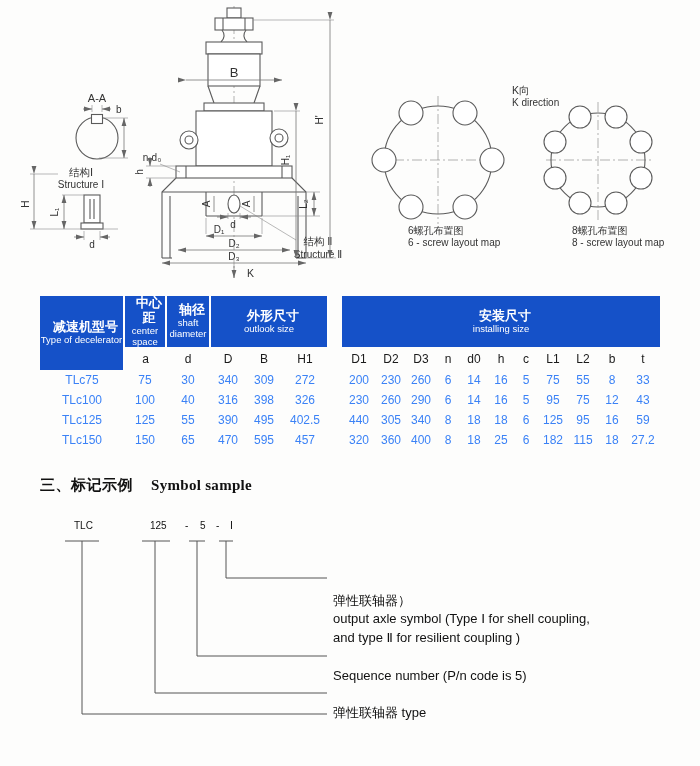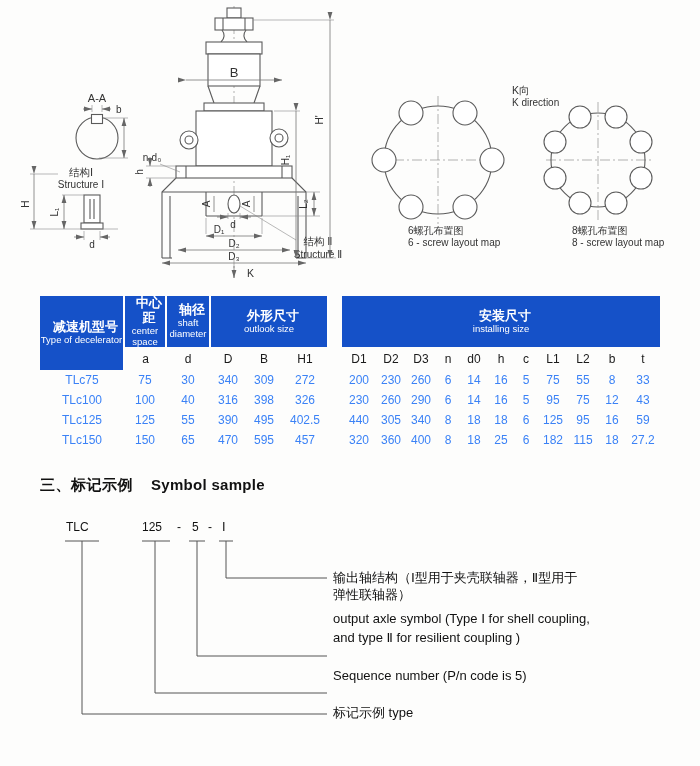--- a/index.html
+++ b/index.html
@@ -23,25 +23,25 @@
   .th-blue:last-child { border-right:none;text-align:center; }
   .hd-cn { display:block; font-size:13px; font-weight:bold; line-height:1.15;padding-left:8px; }
   .hd-en { display:block; font-size:9.5px; line-height:1.12; }
   .row-head { height:50px; }
   .row-sub  { height:23px; font-size:12px; color:#1a1a1a; }
   .row-data { height:20px; font-size:12px; color:#3b82f6; }
   .spacer-col { background:#fdfdfc; }
   .model-cell { font-size:12px; }
 
   
-  .sec-title { position:absolute; top:476px; left:40px; font-size:15px; font-weight:bold; color:#111; letter-spacing:.5px; }
+  .sec-title { position:absolute; top:476px; left:40px; font-size:15px; font-weight:bold; color:#111; letter-spacing:.5px;font-family:Liberation Serif, serif; }
   .sec-title .en { margin-left:18px; letter-spacing:.3px; }
   .symbol { position:absolute; top:500px; left:0; width:700px; height:262px; }
   .symbol svg { position:absolute; top:0; left:0; }
-  .code-part { position:absolute; font-size:12px; color:#111; }
+  .code-part { position:absolute; font-size:10px; color:#111;margin-left:8px; }
   .ann-line { position:absolute; left:333px; font-size:13px; color:#111; white-space:nowrap; }
 </style>
 </head>
 <body>
 
 <div class="page">
 
   <svg id="drawing" width="700" height="292" viewBox="0 0 700 292">
     <defs>
       <marker id="ah" markerWidth="9" markerHeight="8" refX="8" refY="3" orient="auto" markerUnits="userSpaceOnUse">
@@ -377,21 +377,20 @@
         <path d="M226,41 L226,78 L327,78"></path>
       </g>
     </svg>
     <span class="code-part" style="left:66px; top:20px;">TLC</span>
     <span class="code-part" style="left:142px; top:20px;">125</span>
     <span class="code-part" style="left:177px; top:20px;">-</span>
     <span class="code-part" style="left:192px; top:20px;">5</span>
     <span class="code-part" style="left:208px; top:20px;">-</span>
     <span class="code-part" style="left:222px; top:20px;">Ⅰ</span>
 
-    <div class="ann-line" style="top:69px;">输出轴结构（Ⅰ型用于夹壳联轴器，Ⅱ型用于</div>
-    <div class="ann-line" style="top:86px;font-family:Liberation Serif, serif;">弹性联轴器）</div>
+    <div class="ann-line" style="top:92px;font-family:Liberation Serif, serif;">弹性联轴器）</div>
     <div class="ann-line" style="top:111px;">output axle symbol (Type Ⅰ for shell coupling,</div>
     <div class="ann-line" style="top:130px;">and type Ⅱ for resilient coupling )</div>
     <div class="ann-line" style="top:168px;">Sequence number (P/n code is 5)</div>
-    <div class="ann-line" style="top:204px;">标记示例 type</div>
+    <div class="ann-line" style="top:204px;">弹性联轴器 type</div>
   </div>
 
 </div>
 
 </body></html>

